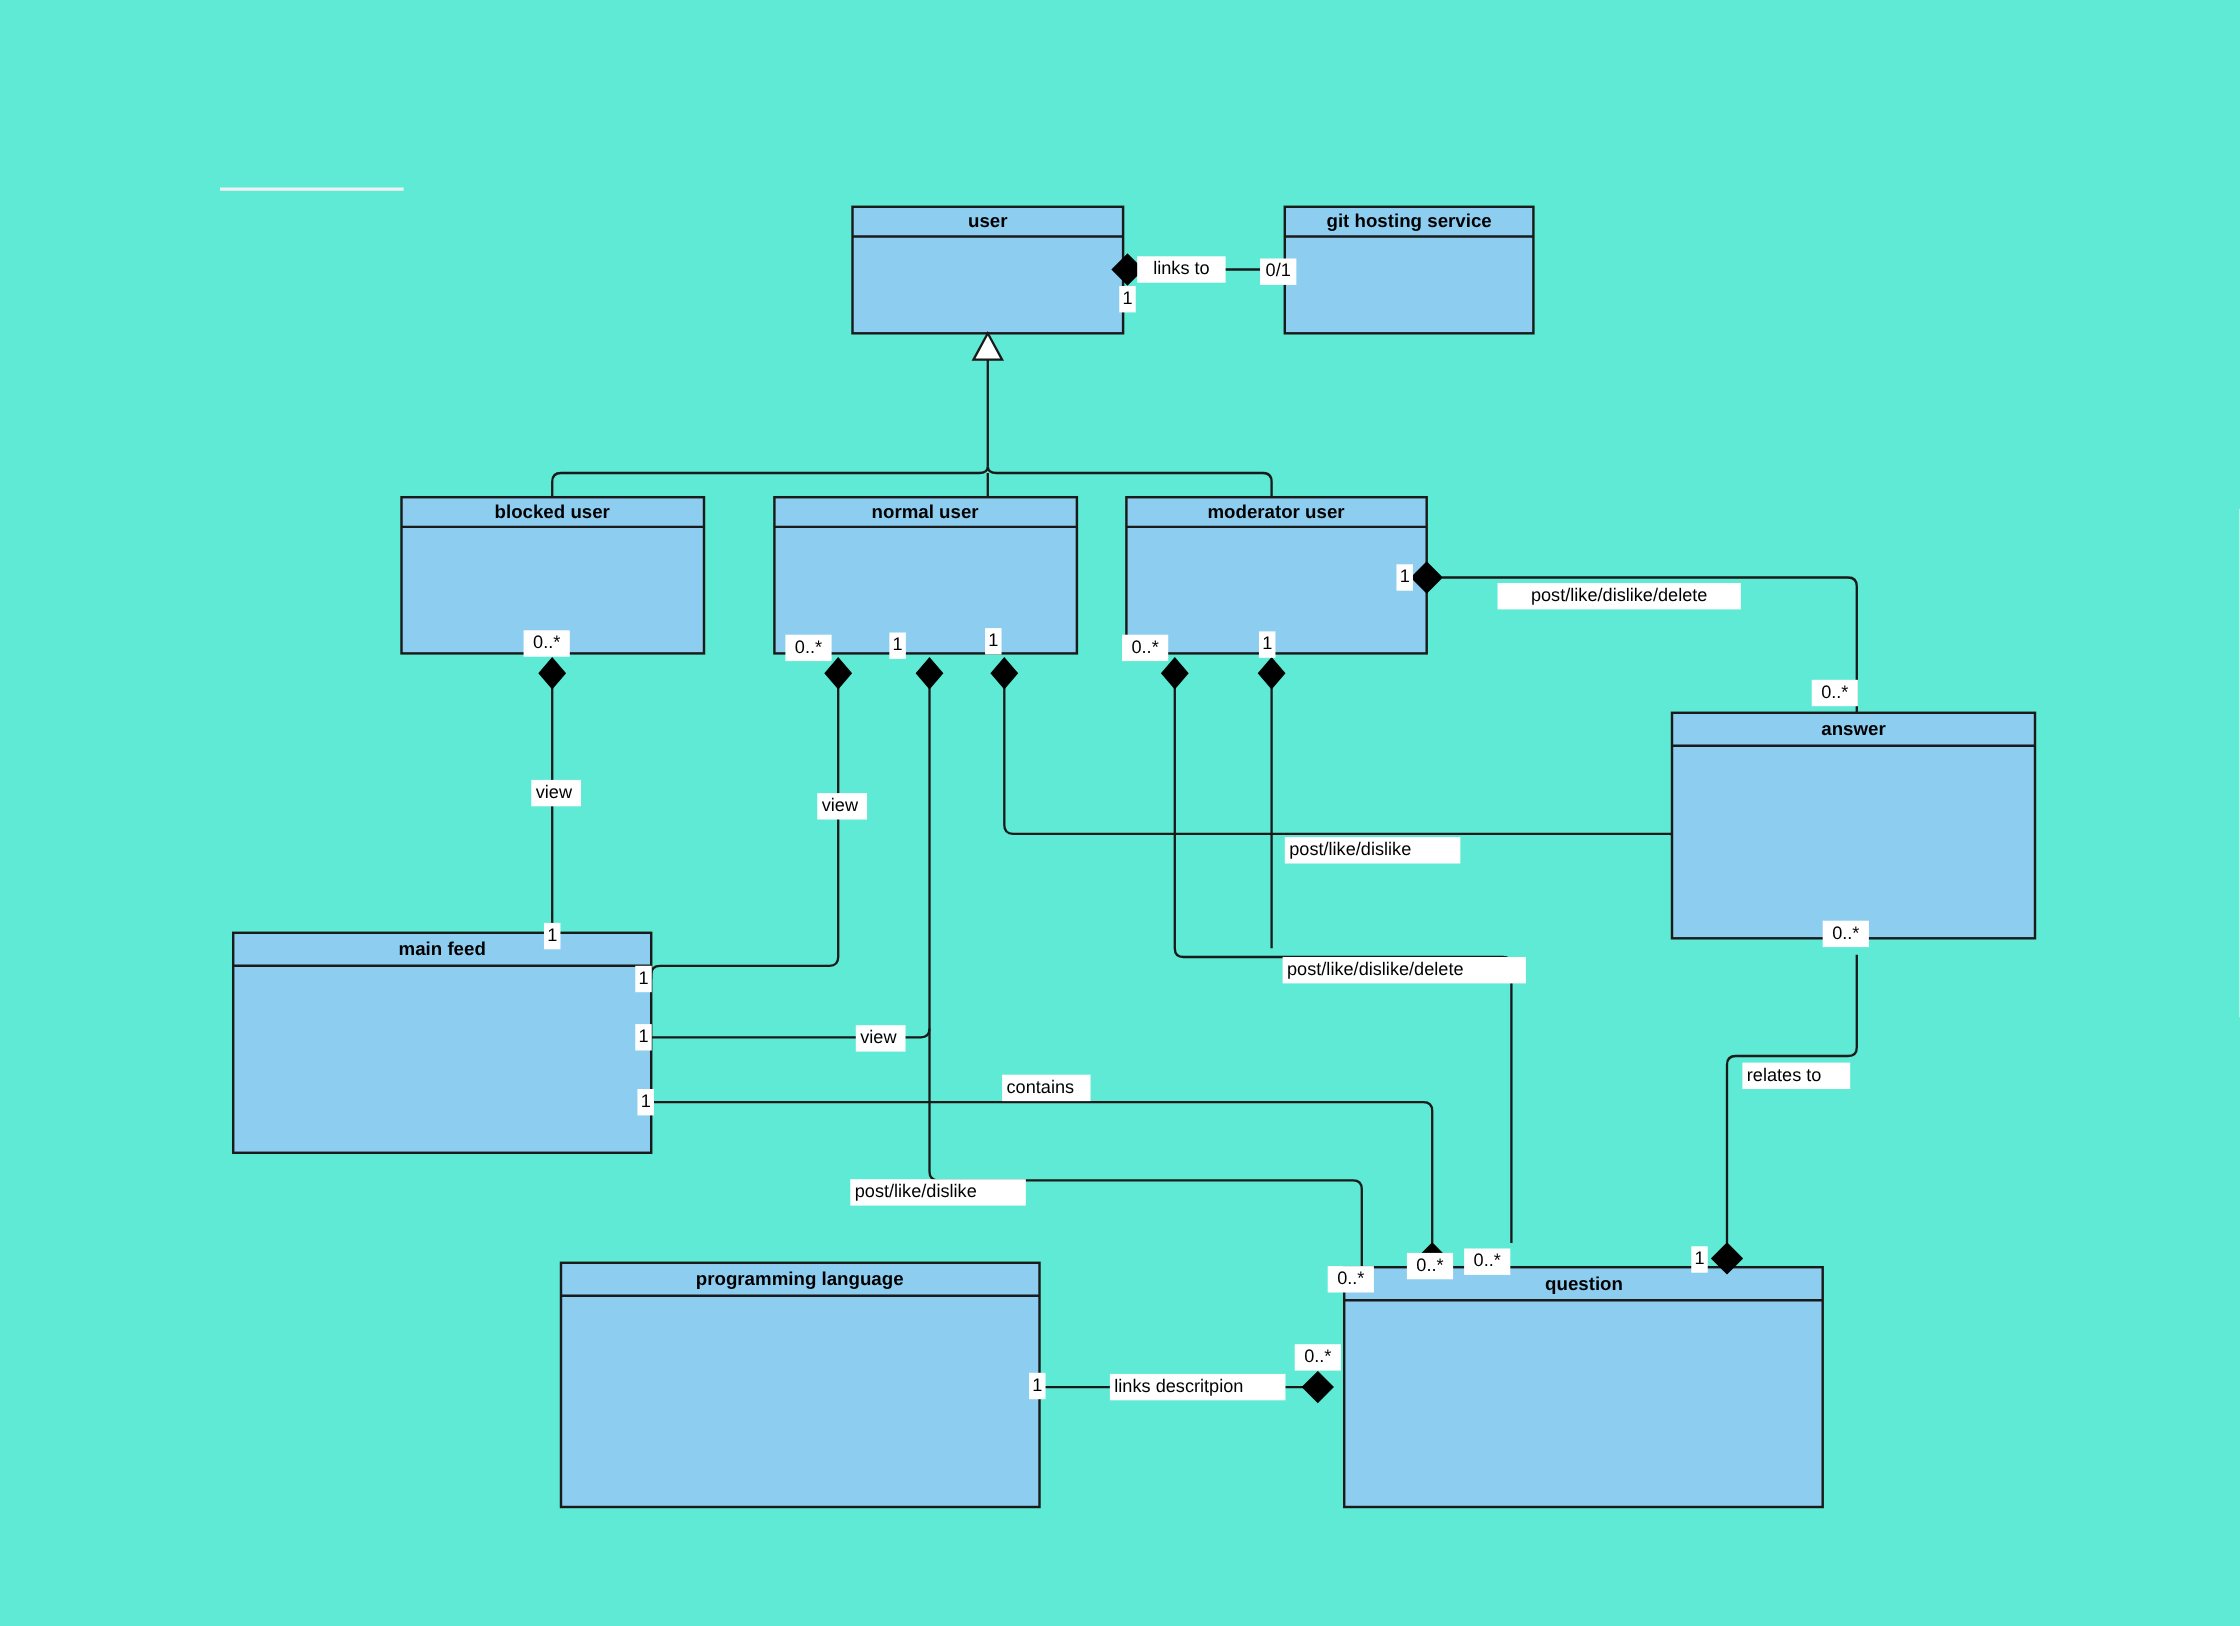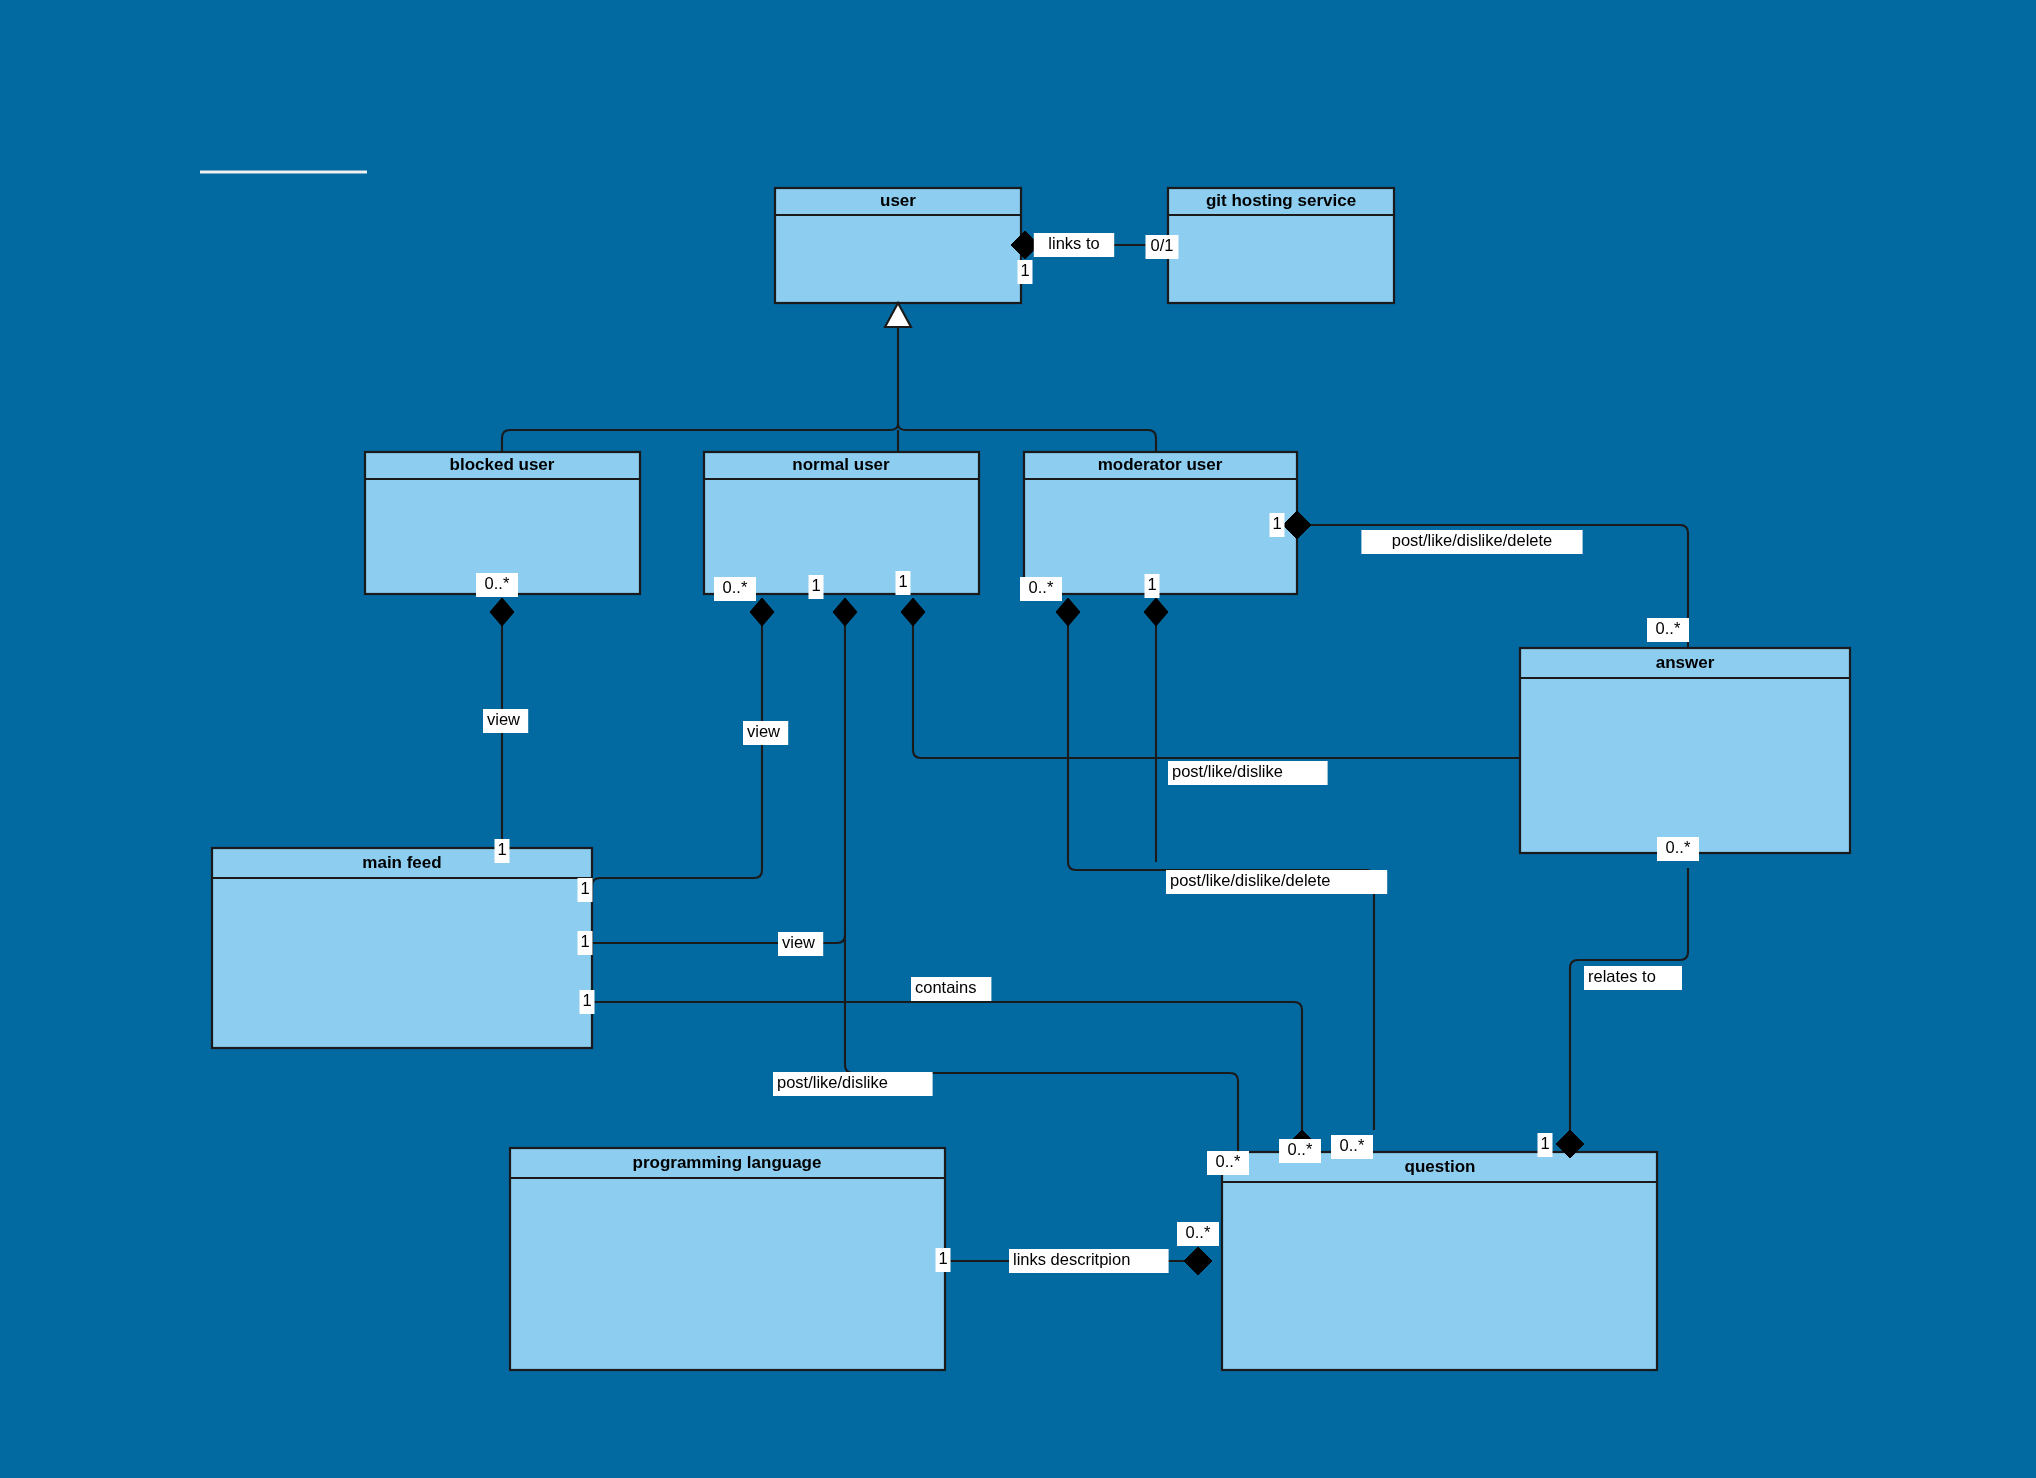--- a/index.html
+++ b/index.html
@@ -1,17 +1,17 @@
 <!DOCTYPE html>
 <html><head>
 <meta charset="utf-8">
 <style>
   html,body{margin:0;padding:0;background:#ffffff;}
   body{width:2036px;height:1478px;font-family:"Liberation Sans",sans-serif;overflow:hidden;}
-  #canvas{position:relative;width:2036px;height:1478px;background:#0369a1;}
+  #canvas{position:relative;width:2036px;height:1478px;background:#5eead4;}
   svg.diagram{position:absolute;left:0;top:0;width:2036px;height:1478px;}
   .cls-rect{stroke:#1a1a1a;stroke-width:2.2;}
   .cls-divider{stroke:#1a1a1a;stroke-width:2.2;}
   .cls-title{font-family:"Liberation Sans",sans-serif;font-weight:bold;font-size:17px;fill:#000000;text-anchor:middle;dominant-baseline:middle;}
   .edge{fill:none;stroke:#1a1a1a;stroke-width:2.1;stroke-linejoin:round;stroke-linecap:butt;}
   .diamond{fill:#000000;stroke:#000000;stroke-width:1;}
   .inherit-tri{fill:#ffffff;stroke:#1a1a1a;stroke-width:2.1;}
   .edge-label{font-family:"Liberation Sans",sans-serif;font-size:16.5px;fill:#000000;dominant-baseline:middle;}
   .mult{font-family:"Liberation Sans",sans-serif;font-size:16.5px;fill:#000000;dominant-baseline:middle;}
   .mult-bg{fill:#ffffff;}

